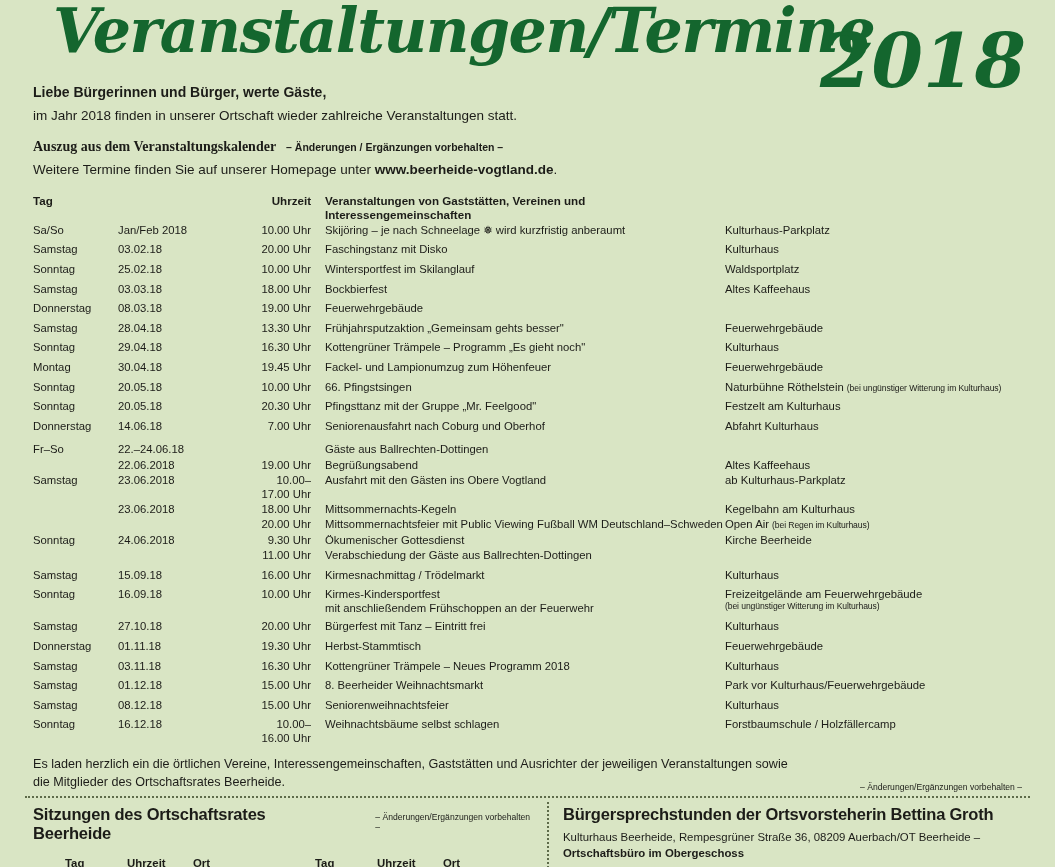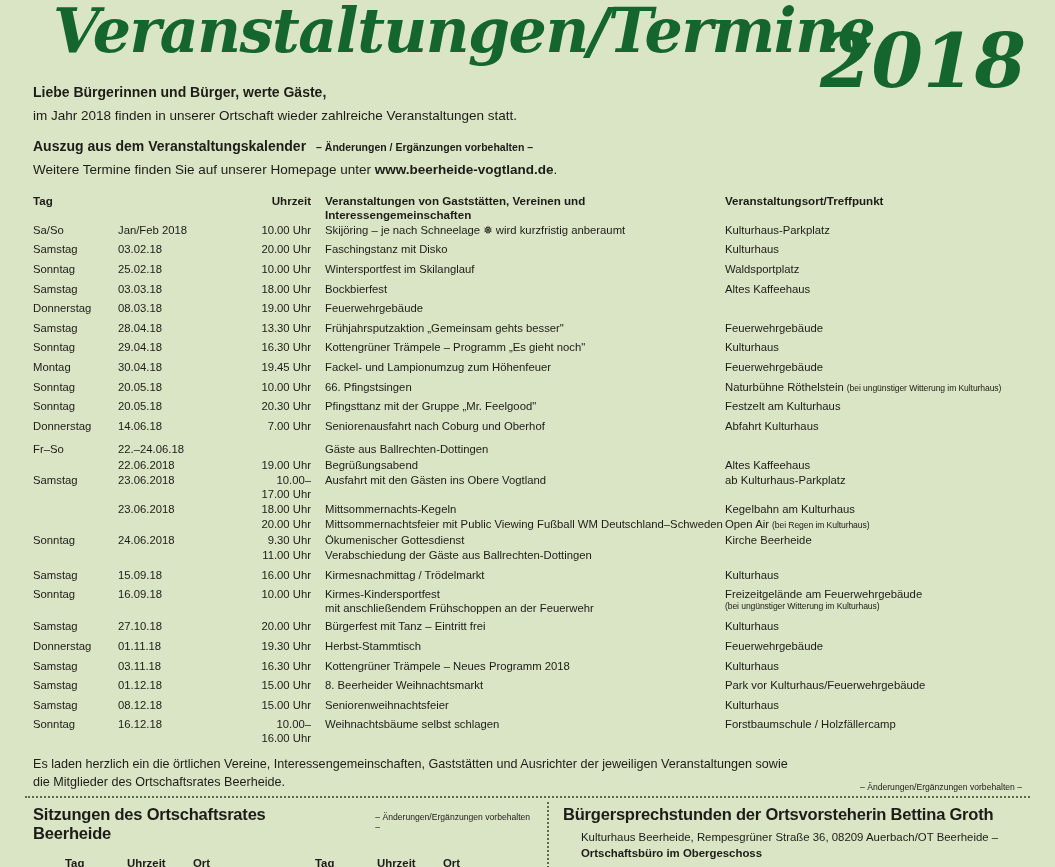--- a/index.html
+++ b/index.html
@@ -179,52 +179,50 @@
   .m-dow  { width: 26px; flex: 0 0 26px; text-align: right; padding-right: 6px; }
   .m-date { width: 62px; flex: 0 0 62px; }
   .m-time { width: 66px; flex: 0 0 66px; }
   .m-loc  { flex: 1 1 auto; }
 
   
   .pr-line {
     font-size: 11.4px;
     line-height: 1.42;
     margin-top: 5px;
-    margin-left: 18px;
   }
   .pr-line.b { font-weight: 700; margin-top: 0; }
 </style>
 </head>
 <body>
 
 <div class="page">
 
   <div class="masthead">
     <div class="title-main">Veranstaltungen/Termine</div>
     <div class="title-year">2018</div>
   </div>
 
   <div class="intro">
     <p class="intro-line bold">Liebe Bürgerinnen und Bürger, werte Gäste,</p>
     <p class="intro-line">im Jahr 2018 finden in unserer Ortschaft wieder zahlreiche Veranstaltungen statt.</p>
     <p class="intro-line spaced">
-      <span class="inline-bold" style="font-size:14px;">Auszug aus dem Veranstaltungskalender</span><span class="inline-note">– Änderungen / Ergänzungen vorbehalten –</span>
+      <span class="inline-bold" style="font-size:14px;font-family:Liberation Serif, serif;">Auszug aus dem Veranstaltungskalender</span><span class="inline-note">– Änderungen / Ergänzungen vorbehalten –</span>
     </p>
     <p class="intro-line">
       <span>Weitere Termine finden Sie auf unserer Homepage unter </span><span class="inline-bold">www.beerheide-vogtland.de</span><span>.</span>
     </p>
   </div>
 
   <div class="events">
     <div class="ev-row hdr">
       <div class="c-day">Tag</div>
       <div class="c-date"></div>
       <div class="c-time">Uhrzeit</div>
       <div class="c-event">Veranstaltungen von Gaststätten, Vereinen und Interessengemeinschaften</div>
-      <div class="c-place">Veranstaltungsort/Treffpunkt</div>
     </div>
     <div id="events-body">
         <div class="ev-row">
           <div class="c-day">Sa/So</div>
           <div class="c-date">Jan/Feb 2018</div>
           <div class="c-time">10.00 Uhr</div>
           <div class="c-event">
             <div>Skijöring – je nach Schneelage ❅  wird kurzfristig anberaumt</div>
           </div>
           <div class="c-place">Kulturhaus-Parkplatz</div>

